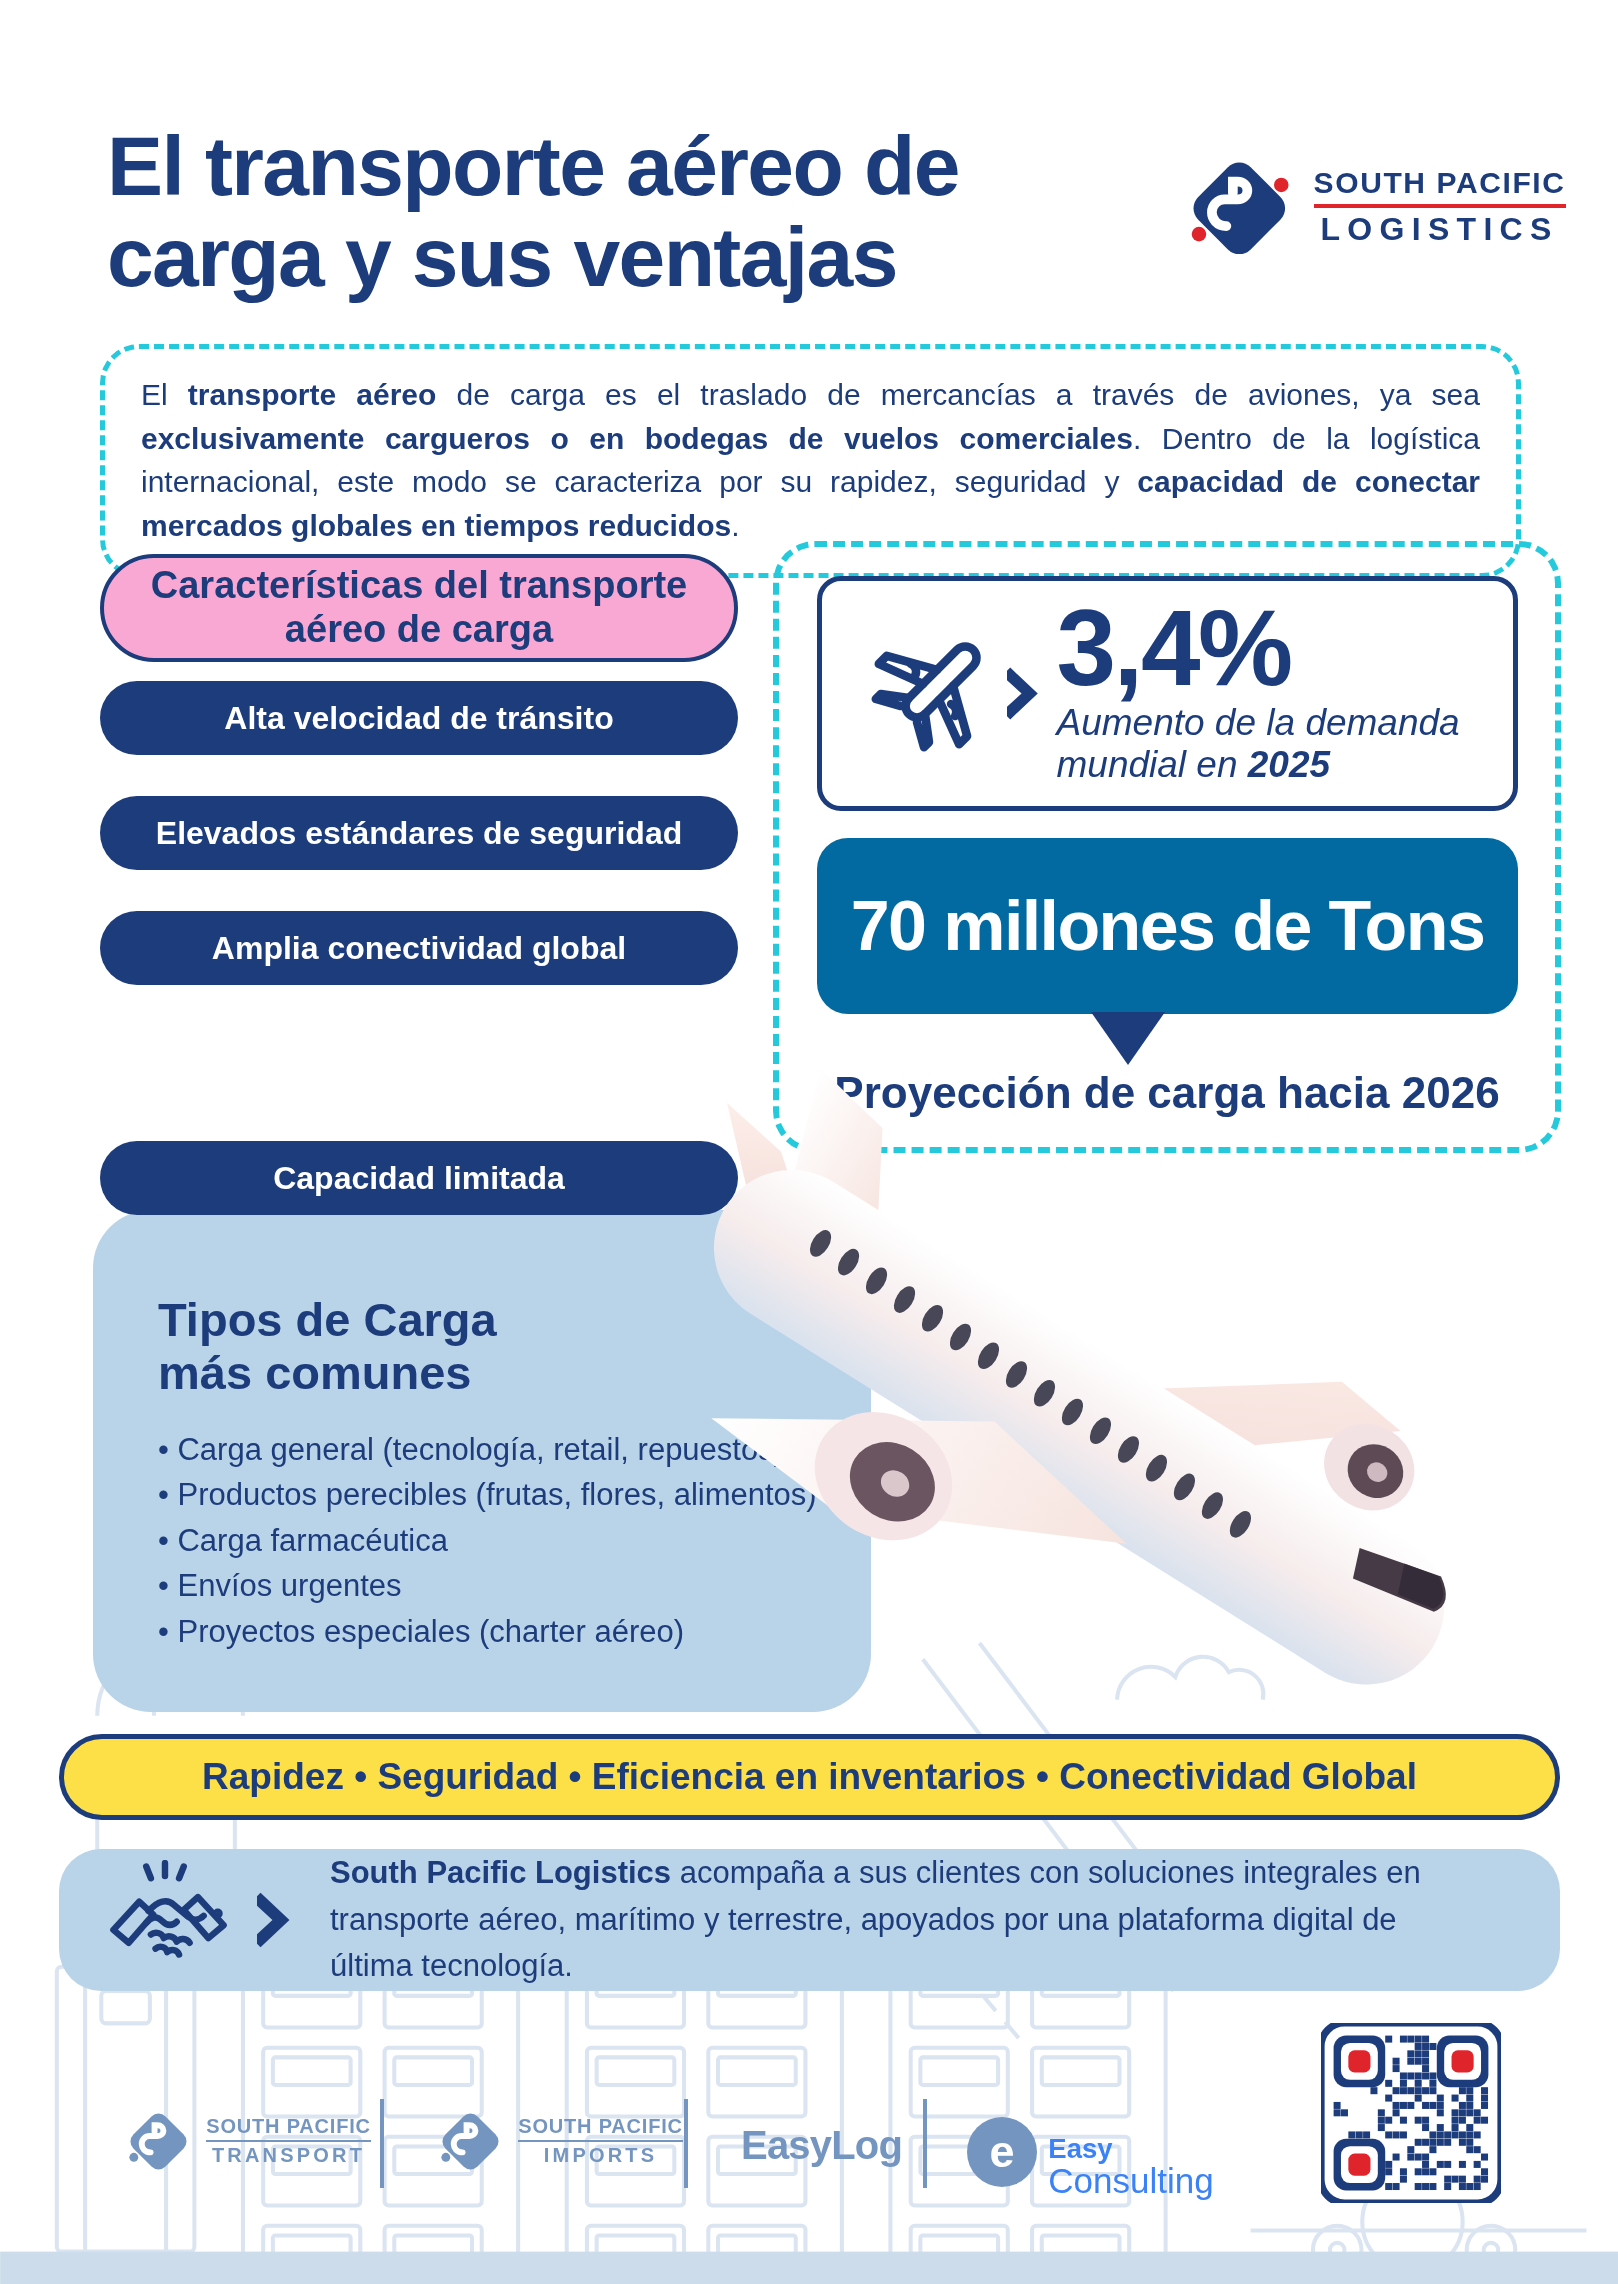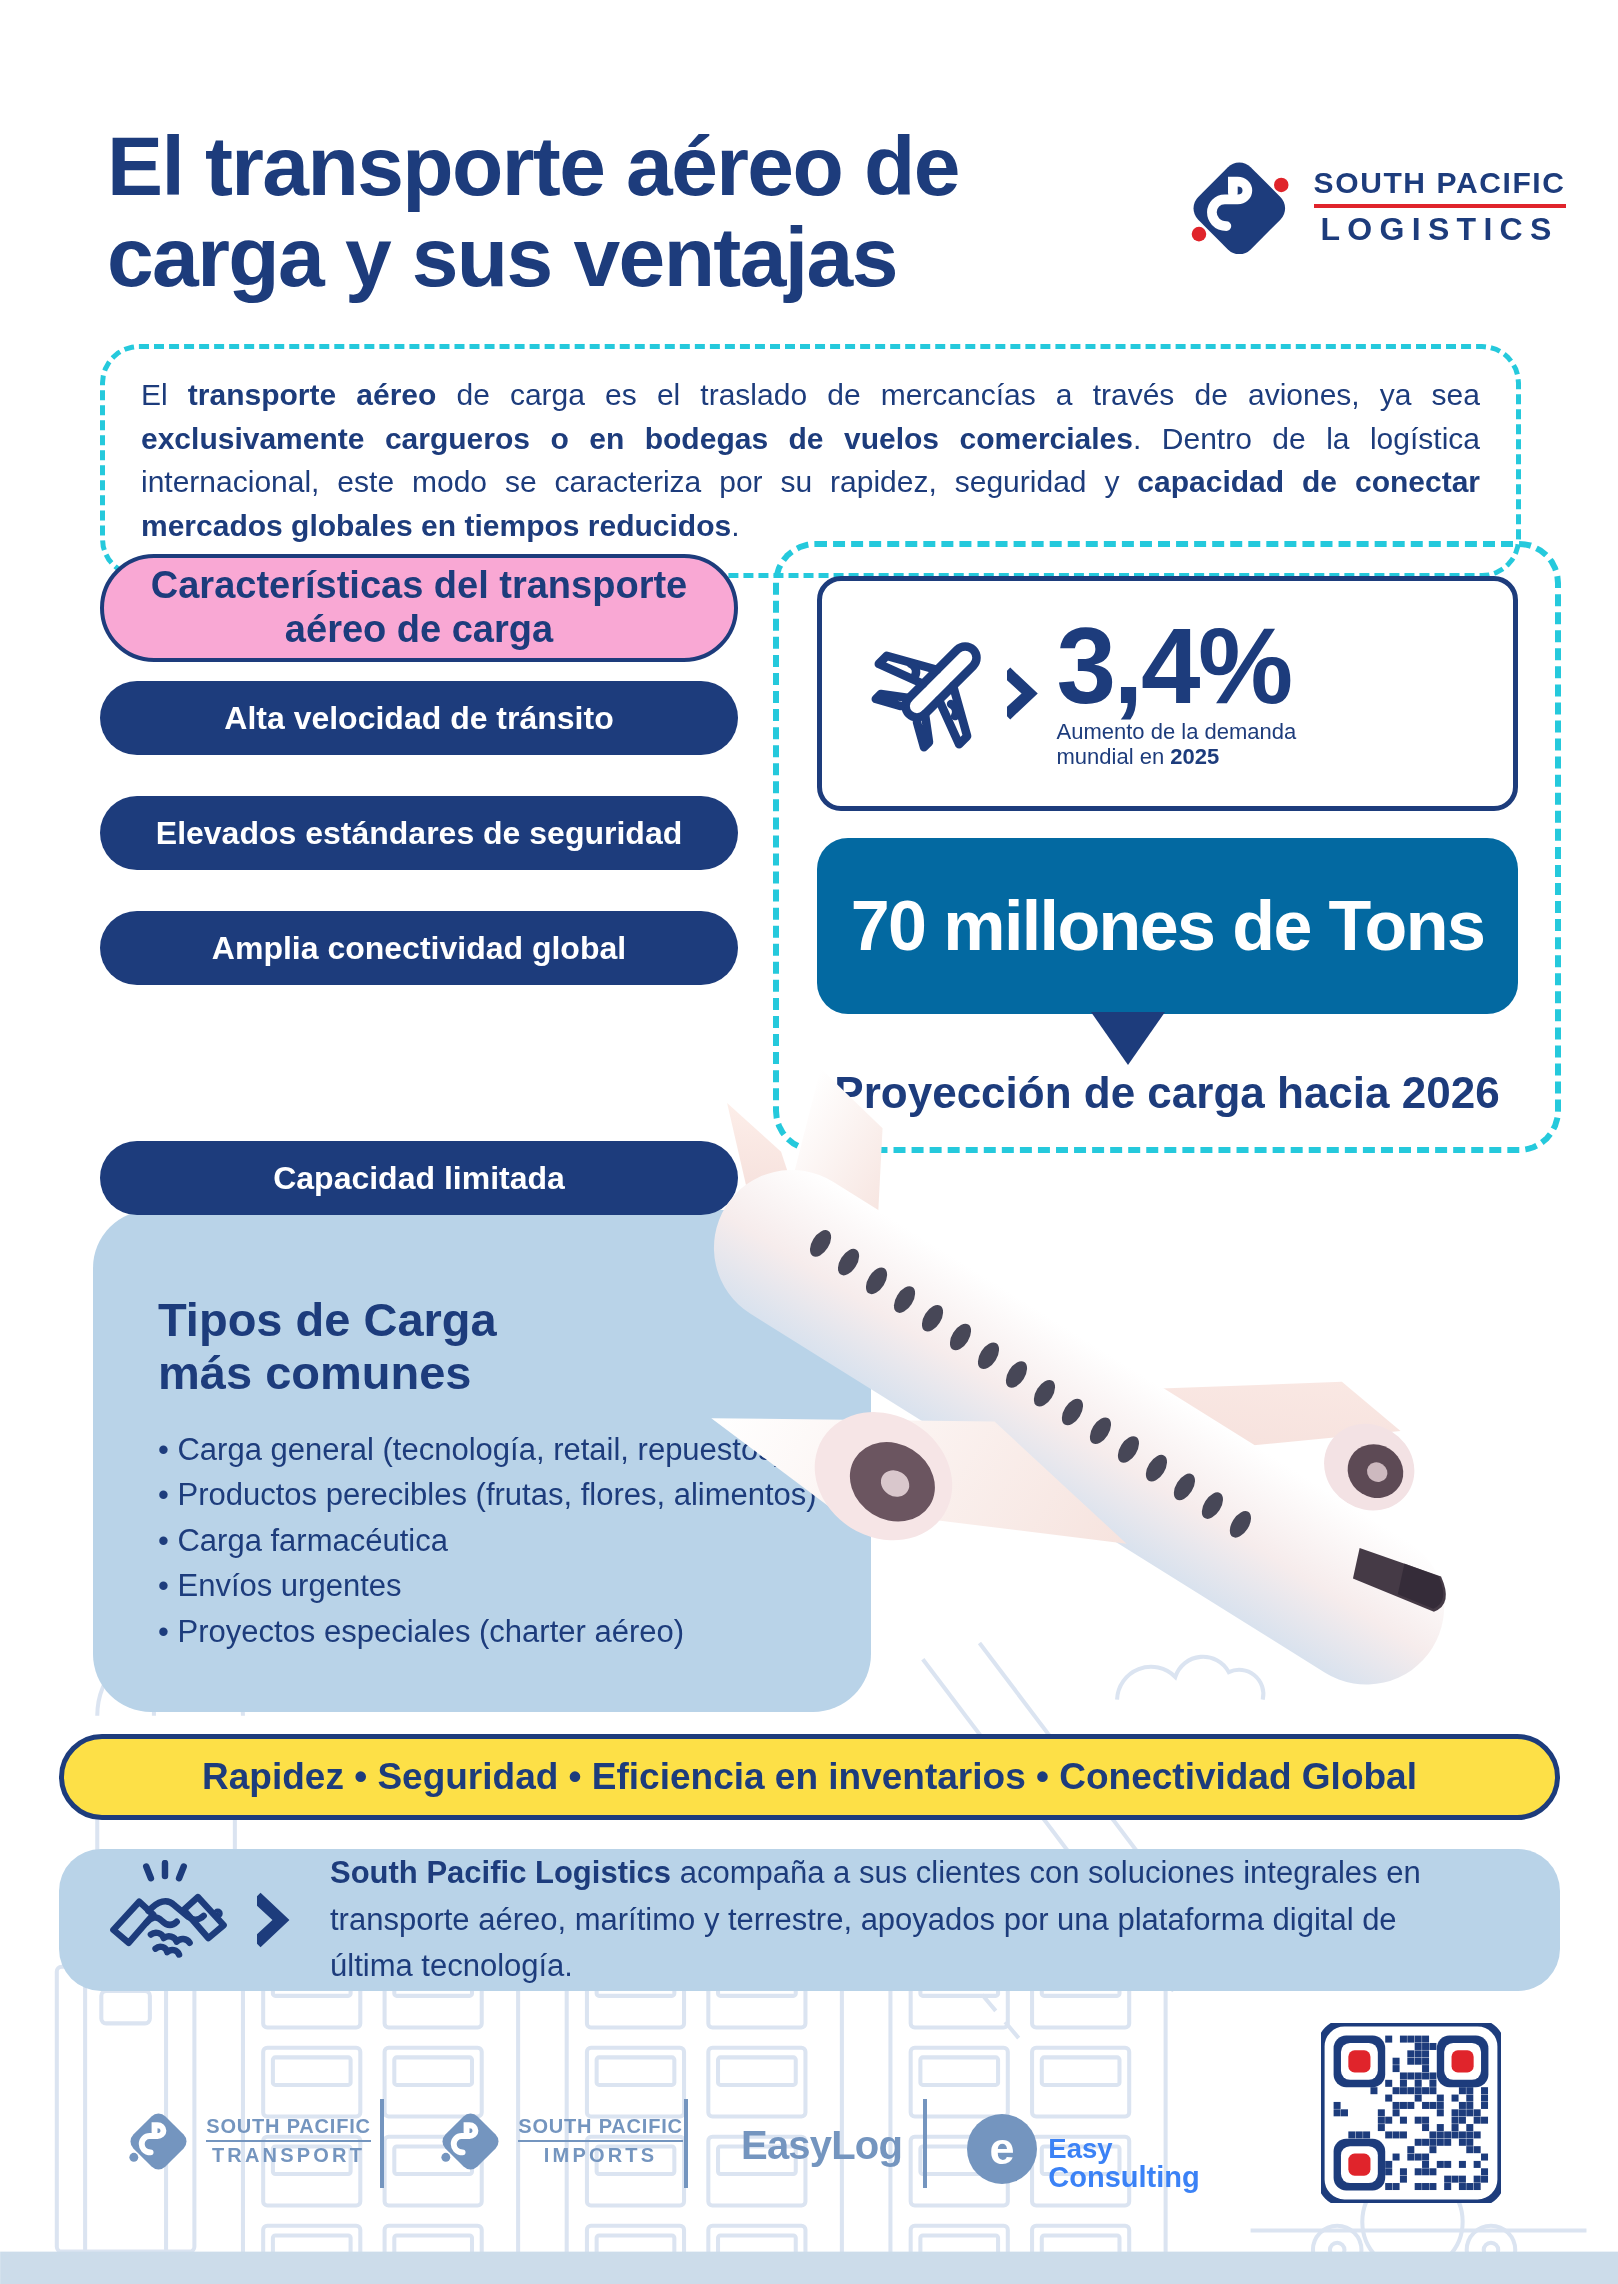--- a/index.html
+++ b/index.html
@@ -28,21 +28,21 @@
         border:4.9px solid #1d3c7c;border-radius:57px;display:flex;align-items:center;justify-content:center;
         text-align:center;font-size:38px;font-weight:800;line-height:1.15;color:#1d3c7c;z-index:2;}
   .pill{left:100px;width:638px;height:74px;background:#1d3c7c;border-radius:39px;display:flex;
         align-items:center;justify-content:center;color:#ffffff;font-size:32px;font-weight:800;z-index:2;}
   
   .stats-panel{left:773px;top:541px;width:788px;height:612px;box-sizing:border-box;
         border:6.5px dashed #25c9dc;border-radius:42px;z-index:2;}
   .stat-card{left:817px;top:576px;width:701px;height:235px;box-sizing:border-box;background:#fff;
         border:5.7px solid #1d3c7c;border-radius:24px;display:flex;align-items:center;z-index:3;}
   .stat-number{font-size:107px;font-weight:800;letter-spacing:-2.4px;line-height:0.9;color:#1d3c7c;}
-  .stat-caption{font-size:22px;line-height:1.15;color:#1d3c7c;margin-top:4.9px;}
+  .stat-caption{font-size:37px;line-height:1.15;color:#1d3c7c;margin-top:4.9px;font-style:italic;}
   .stat-caption b{font-weight:800;}
   .tons-bubble{left:817px;top:838px;width:701px;height:176px;background:#0369a1;border-radius:31px;
         display:flex;align-items:center;justify-content:center;color:#fff;font-size:70px;font-weight:800;
         letter-spacing:-1.6px;z-index:3;white-space:nowrap;}
   .tons-tail{left:1091px;top:1012px;width:0;height:0;border-left:37px solid transparent;
         border-right:37px solid transparent;border-top:53px solid #1d3c7c;z-index:3;}
   .projection{left:773px;top:1068px;width:788px;text-align:center;font-size:44px;font-weight:800;
         color:#1d3c7c;z-index:3;white-space:nowrap;}
   
   .cargo-card{left:93px;top:1210px;width:778px;height:502px;box-sizing:border-box;background:#b9d3e8;
@@ -66,21 +66,21 @@
   .ftext{margin-left:11.3px;text-align:center;}
   .ftop{font-size:20px;font-weight:700;letter-spacing:0.8px;text-transform:uppercase;
         border-bottom:2.4px solid #7495bf;padding-bottom:2.4px;white-space:nowrap;}
   .fbottom{font-size:20px;font-weight:700;letter-spacing:3.2px;text-transform:uppercase;margin-top:2.4px;}
   .fsep{position:absolute;width:4px;height:89px;background:#7495bf;top:14.6px;}
   .easylog{font-size:40px;font-weight:800;color:#7495bf;letter-spacing:-0.8px;}
   .ec-mark{width:70px;height:70px;border-radius:50%;background:#7495bf;color:#ffffff;display:flex;
         align-items:center;justify-content:center;font-size:45px;font-weight:800;flex:0 0 70px;}
   .ec-text{margin-left:11.3px;color:#3b82f6;line-height:1.0;margin-top:28px;}
   .ec-top{font-size:27.5px;font-weight:700;}
-  .ec-bottom{font-size:29px;font-weight:700;}
+  .ec-bottom{font-size:35px;font-weight:400;}
   
   .qr{left:1321px;top:2023px;width:180px;height:180px;z-index:4;}
   .bg-art{left:0;top:0;z-index:0;}
   .plane3d{left:599px;top:1230px;width:1052px;height:442px;z-index:5;transform:rotate(32deg);
         transform-origin:50% 50%;pointer-events:none;}
 </style>
 </head>
 <body>
 
 <div class="page">

